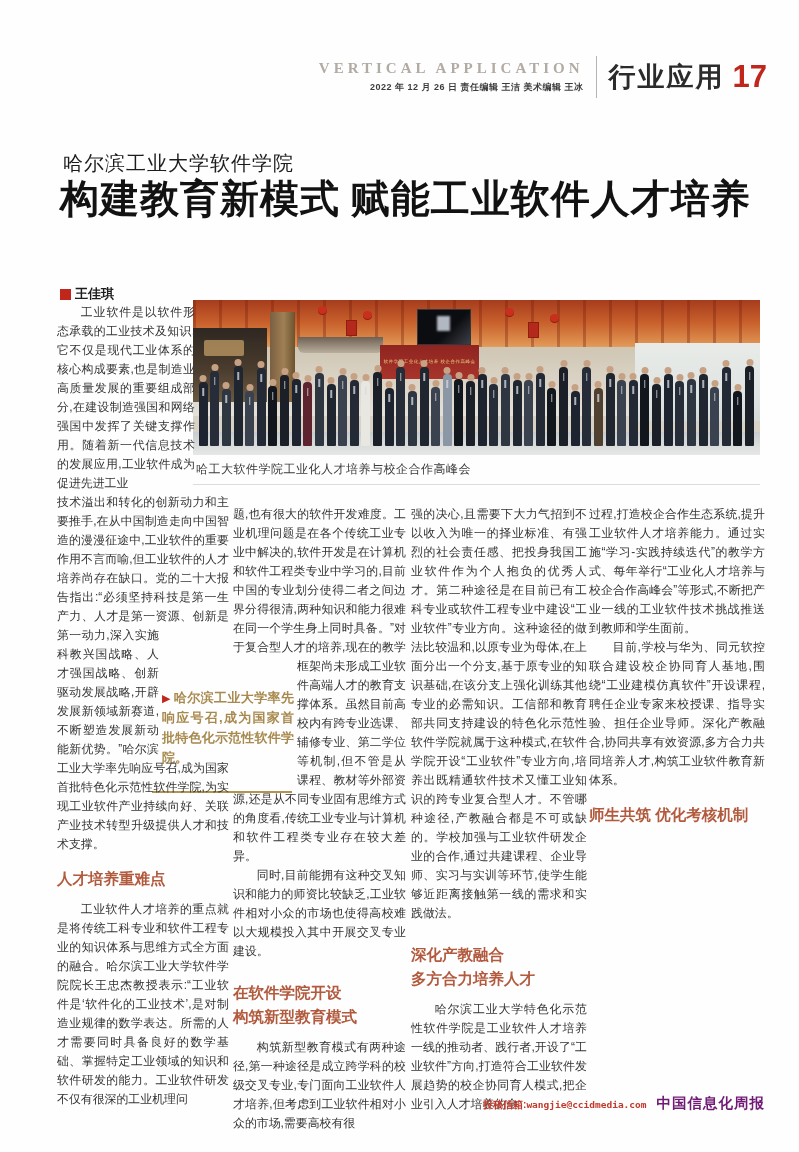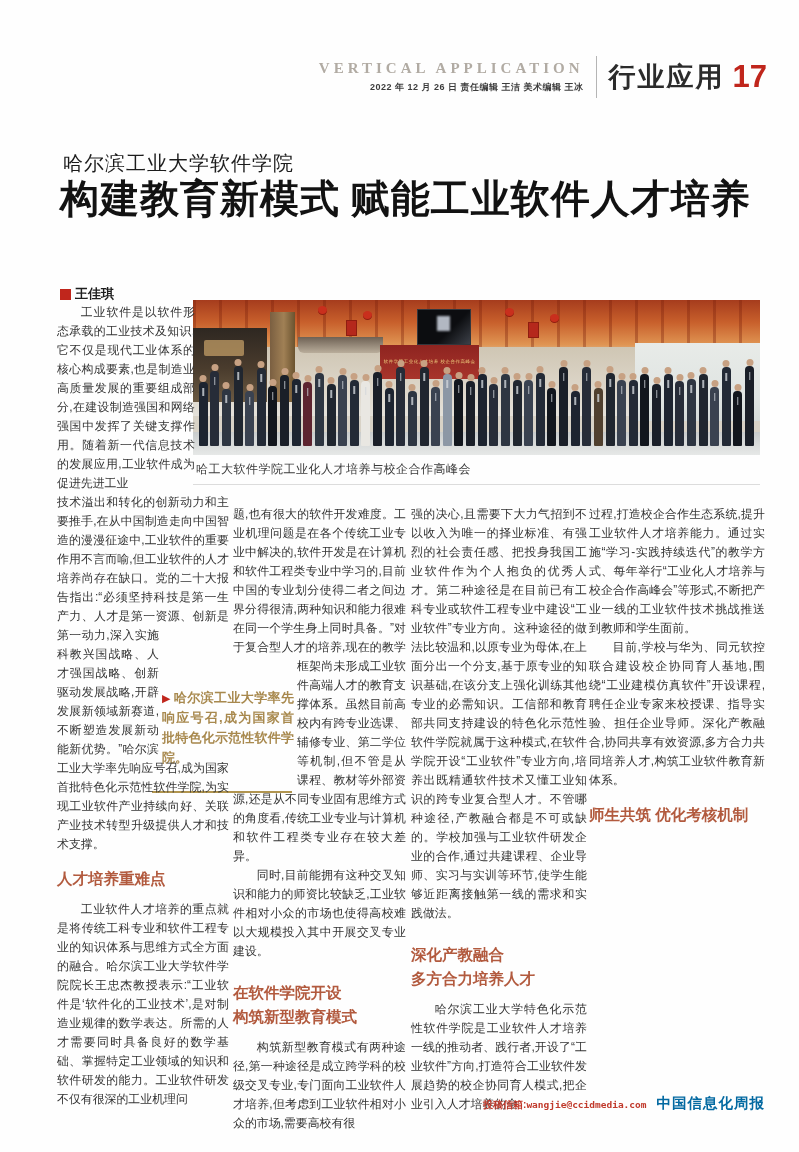--- a/index.html
+++ b/index.html
@@ -87,21 +87,21 @@
   
   .pull-quote { position:absolute; left:162px; top:688px; width:132px;
     font-size:13px; font-weight:bold; color:#a8894e; line-height:20px; text-align:justify; }
   .pq-arrow { color:#c0261c; font-size:11px; margin-right:3px; }
   .pull-quote-rule { position:absolute; left:152px; top:791px; width:140px; height:2px; background:#b1954f; }
 
   
   .footer { position:absolute; right:34px; top:1094px; display:flex; align-items:baseline; }
   .footer-mail { font-size:10px; font-weight:bold; color:#c0392b; }
   .footer-mail .mail-addr { font-family:"DejaVu Sans Mono","Liberation Mono",monospace; font-size:9.5px; }
-  .footer-brand { font-family:"Liberation Serif","DejaVu Serif",serif; font-size:14.5px; font-weight:900; color:#0369a1; margin-left:10px; letter-spacing:1px; }
+  .footer-brand { font-family:"Liberation Serif","DejaVu Serif",serif; font-size:14.5px; font-weight:900; color:#701a75; margin-left:10px; letter-spacing:1px; }
 </style>
 </head>
 <body>
 
 <div class="page">
 
   <div class="masthead">
     <div class="masthead-left">
       <div class="eyebrow">VERTICAL APPLICATION</div>
       <div class="dateline">2022 年 12 月 26 日 责任编辑 王洁 美术编辑 王冰</div>

